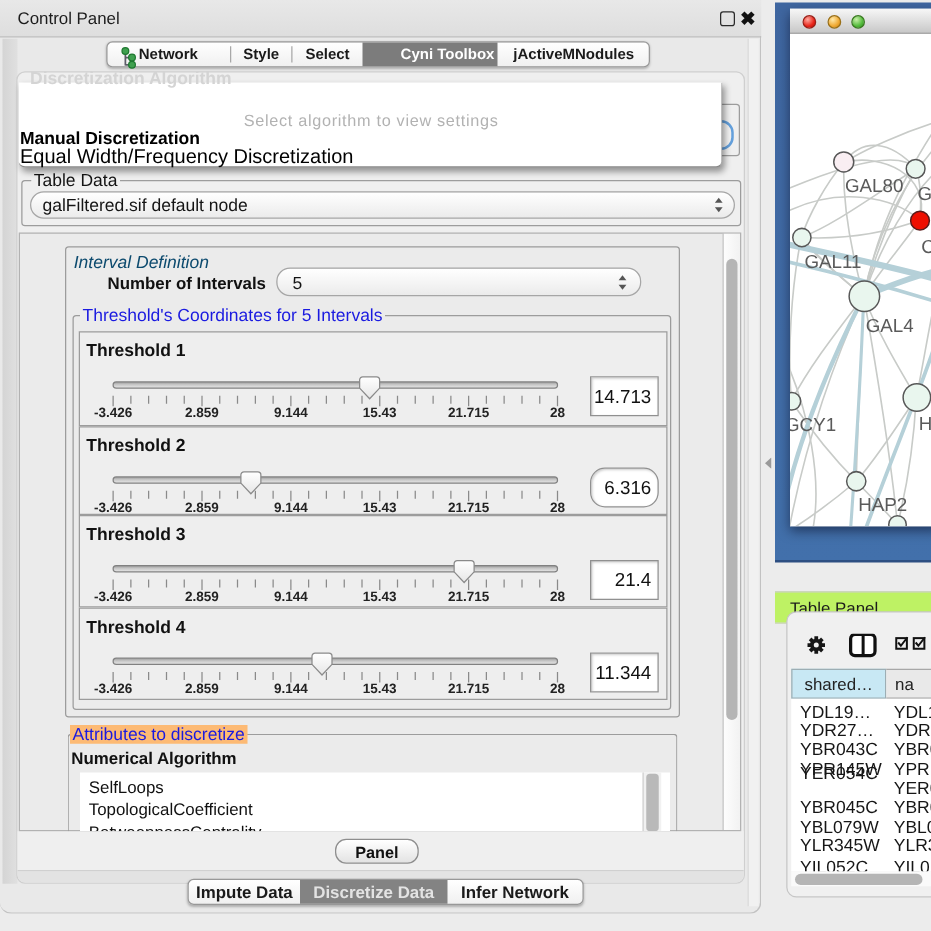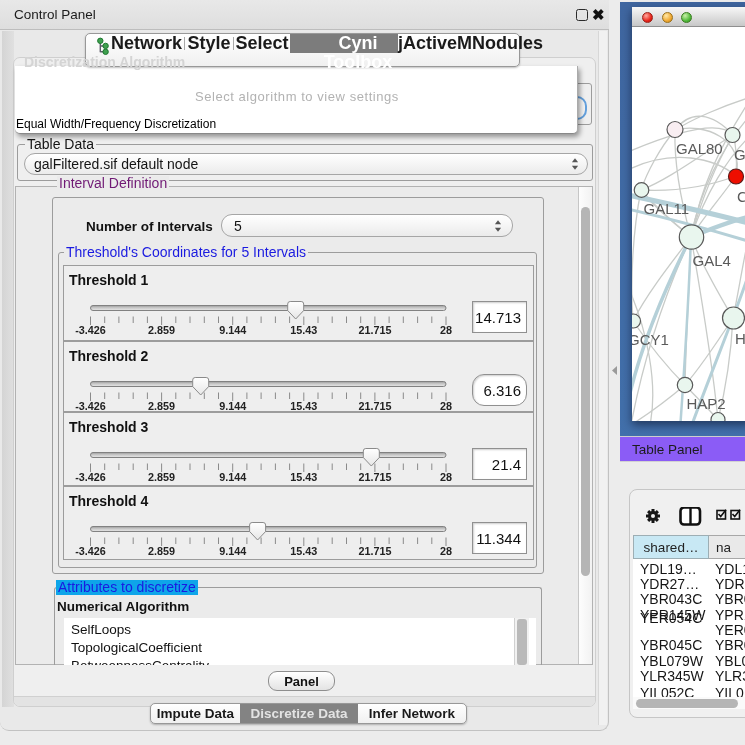--- a/index.html
+++ b/index.html
@@ -12,42 +12,42 @@
  background:linear-gradient(#e8e8e8,#dedede);border-bottom:1px solid #bdbdbd;}
 #titlebar .t{position:absolute;left:14px;top:7px;font-size:13.5px;color:#1c1c1c;}
 #ic-float{position:absolute;left:576px;top:9px;width:12px;height:12px;border:1.7px solid #2a2a2a;border-radius:2.5px;}
 #ic-close{position:absolute;left:592px;top:6px;font-size:15px;font-weight:bold;color:#111;}
 #leftstrip{position:absolute;left:2px;top:31px;width:12px;height:676px;
  background:linear-gradient(90deg,#d4d4d4,#e0e0e0);}
 
 #panel{position:absolute;left:13px;top:57px;width:583px;height:650px;background:#efefef;
  border:1px solid #cfcfcf;border-radius:7px;}
 
-#toptabs{position:absolute;left:85px;top:33px;width:435px;height:34px;
+#toptabs{position:absolute;left:85px;top:33px;width:435px;height:21px;
  background:linear-gradient(#ffffff,#f0f0f0);border:1px solid #989898;border-radius:5px;
- box-shadow:0 1px 2px rgba(0,0,0,0.25);font-weight:bold;font-size:18px;color:#1a1a1a;}
+ box-shadow:0 1px 2px rgba(0,0,0,0.25);font-weight:bold;font-size:12px;color:#1a1a1a;}
 #toptabs .seg{position:absolute;top:0;height:19px;line-height:19px;text-align:center;}
 #toptabs .div{position:absolute;top:3px;width:1px;height:13px;background:#a8a8a8;}
 #toptabs .sel{background:#7c7c7c;color:#fff;}
 
 .frame{position:absolute;border:1px solid #9c9c9c;border-radius:3px;}
 .flabel{position:absolute;background:#efefef;padding:0 2px;font-size:14px;line-height:15px;}
 
 .combo{position:absolute;background:linear-gradient(#ffffff,#ebebeb);border:1px solid #a6a6a6;
  border-radius:11px;font-size:14px;color:#141414;}
 .combo .cv{position:absolute;left:9px;top:50%;transform:translateY(-50%);}
 .arrows{position:absolute;width:8px;height:13px;top:50%;transform:translateY(-50%);}
 
 #ghost{position:absolute;left:24px;top:54px;font-weight:bold;font-size:14px;color:#d4d4d4;z-index:5;}
 #popup{position:absolute;left:15px;top:66px;width:563px;height:68px;background:#fff;
  border-bottom:1px solid #888;border-right:1px solid #aaa;border-radius:0 0 5px 5px;
  box-shadow:2px 3px 5px rgba(0,0,0,0.38);}
 #popup .ph{position:absolute;left:180px;top:23px;font-size:13px;color:#b2b2b2;letter-spacing:0.55px;}
 #popup .i1{position:absolute;left:1px;top:36px;font-weight:bold;font-size:14px;color:#000;}
-#popup .i2{position:absolute;left:1px;top:51px;font-size:12px;color:#000;}
+#popup .i2{position:absolute;left:1px;top:51px;font-size:16px;color:#000;}
 
 #scroll{position:absolute;left:15px;top:186px;width:578px;height:479px;background:#ebebeb;
  border:1px solid #b2b2b2;}
 
 .tbox{position:absolute;left:63px;width:471px;border:1px solid #9c9c9c;background:#eeeeee;}
 .tbox .tt{position:absolute;left:5px;top:6px;font-weight:bold;font-size:14px;color:#111;}
 .vbox{position:absolute;left:408px;top:34.5px;width:55px;height:32px;background:#fff;
  border:1px solid #909090;box-shadow:inset 1px 1px 2px rgba(0,0,0,0.2);
  font-size:15px;color:#111;text-align:right;line-height:31px;padding-right:5px;}
 
@@ -76,21 +76,21 @@
 
 #blue{position:absolute;left:620px;top:2px;width:125px;height:448px;
  background:linear-gradient(#3f66a0,#4270ab);border-bottom:2px solid #2d4f82;}
 #macwin{position:absolute;left:632px;top:7px;width:120px;height:414px;background:#fff;
  box-shadow:0 4px 9px rgba(0,0,20,0.5);}
 #mactb{position:absolute;left:0;top:0;width:120px;height:20px;
  background:linear-gradient(#f7f7f7,#c8c8c8);border-bottom:1px solid #8f8f8f;}
 .light{position:absolute;top:4.5px;width:11px;height:11px;border-radius:50%;}
 #canvas{position:absolute;left:0;top:20px;width:120px;height:394px;background:#fff;overflow:hidden;}
 
-#tpband{position:absolute;left:620px;top:436px;width:125px;height:26px;background:#8b5cf6;
+#tpband{position:absolute;left:620px;top:473px;width:125px;height:26px;background:#bef264;
  border-top:1px solid #cdcdcd;border-bottom:1px solid #d2d2d2;}
 #tpband .t{position:absolute;left:12px;top:5px;font-size:13.5px;color:#1c1c1c;}
 #tpanel{position:absolute;left:629px;top:489px;width:126px;height:229px;background:#f0f0f0;
  border:1px solid #c6c6c6;border-radius:8px;}
 #thead1{position:absolute;left:3px;top:45px;width:76px;height:24px;background:#c8e8f4;
  border:1px solid #9daeb4;font-size:13.5px;color:#222;text-align:center;line-height:23px;}
 #thead2{position:absolute;left:79px;top:45px;width:47px;height:24px;background:#e9e9e9;
  border:1px solid #a8a8a8;border-left:none;font-size:13.5px;color:#222;line-height:23px;padding-left:7px;}
 #tbody{position:absolute;left:3px;top:69px;width:123px;height:138px;background:#fff;
  font-size:14px;color:#161616;}
@@ -274,21 +274,21 @@
           <path d="M4.5,13.5 L8,9 H1z" fill="#555"></path>
     </svg>
   </div>
 
   <div id="scroll"></div>
   <div id="vsb">
         <div class="th"></div>
       </div>
 
   <div class="frame" style="left:52px;top:197px;width:492px;height:377px;"></div>
-  <div class="flabel" style="left:57px;top:176px;color:#701a75;background:#ebebeb;">Interval Definition</div>
+  <div class="flabel" style="left:57px;top:202px;color:#0c4a6e;background:#ebebeb;font-style:italic;">Interval Definition</div>
   <div class="ab" style="left:86px;top:219px;font-weight:bold;font-size:13.5px;color:#111;">Number of Intervals</div>
   <div class="combo" style="left:221px;top:214px;width:292px;height:23px;">
     <div class="cv" style="left:12px">5</div>
     <svg class="arrows" style="right:10px;" viewBox="0 0 9 14">
       <path d="M4.5,0.5 L8,5 H1z" fill="#555"></path>
           <path d="M4.5,13.5 L8,9 H1z" fill="#555"></path>
     </svg>
   </div>
 
   <div class="frame" style="left:58px;top:252px;width:479px;height:316px;"></div>
@@ -449,38 +449,39 @@
           <text x="97.6" y="43.5" text-anchor="middle" font-size="10.8" font-weight="bold" fill="#222" font-family="Liberation Sans">2.859</text>
           <text x="168.7" y="43.5" text-anchor="middle" font-size="10.8" font-weight="bold" fill="#222" font-family="Liberation Sans">9.144</text>
           <text x="239.79999999999998" y="43.5" text-anchor="middle" font-size="10.8" font-weight="bold" fill="#222" font-family="Liberation Sans">15.43</text>
           <text x="310.9" y="43.5" text-anchor="middle" font-size="10.8" font-weight="bold" fill="#222" font-family="Liberation Sans">21.715</text>
           <text x="382.0" y="43.5" text-anchor="middle" font-size="10.8" font-weight="bold" fill="#222" font-family="Liberation Sans">28</text>
           <path transform="translate(185.10000000000002,11)" d="M3,0.5 h11 a2.5,2.5 0 0 1 2.5,2.5 v6.5 L8.5,18 L0.5,9.5 V3 a2.5,2.5 0 0 1 2.5,-2.5 z" fill="url(#th)" stroke="#8a8a8a" stroke-width="1"></path>
         </svg>
       </div>
 
   <div class="frame" style="left:54px;top:587px;width:488px;height:80px;border-bottom:none;"></div>
-  <div class="flabel" style="left:56px;top:580px;color:#1a1ae0;background:#0ea5e9;">Attributes to discretize</div>
+  <div class="flabel" style="left:56px;top:580px;color:#1a1ae0;background:#fdba74;">Attributes to discretize</div>
   <div class="ab" style="left:57px;top:599px;font-weight:bold;font-size:13.5px;color:#111;">Numerical Algorithm</div>
   <div id="attrlist">
     <div style="top:4px">SelfLoops</div>
     <div style="top:22px">TopologicalCoefficient</div>
     <div style="top:40px">BetweennessCentrality</div>
   </div>
   <div id="listsb">
         <div class="th"></div>
       </div>
   <div class="ab" style="left:15px;top:665px;width:578px;height:1px;background:#b2b2b2;"></div>
 
   <div id="applyrow"></div>
   <div id="applybtn">Panel</div>
   <div id="panelbottom"></div>
 
   <div id="popup">
     <div class="ph">Select algorithm to view settings</div>
+    <div class="i1">Manual Discretization</div>
     <div class="i2">Equal Width/Frequency Discretization</div>
   </div>
   <div id="ghost">Discretization Algorithm</div>
 
   <div id="toptabs">
     <div class="seg" style="left:0;width:98px;padding-left:25px;text-align:left;">Network</div>
     <svg class="ab" style="left:8px;top:0.5px" width="16" height="22" viewBox="0 0 16 22">
       <g stroke="#5c5c68" stroke-width="1.4" fill="none">
         <path d="M6.3,8 V17.3 M6.3,11 H11 M6.3,16.8 H11"></path>
       </g>

